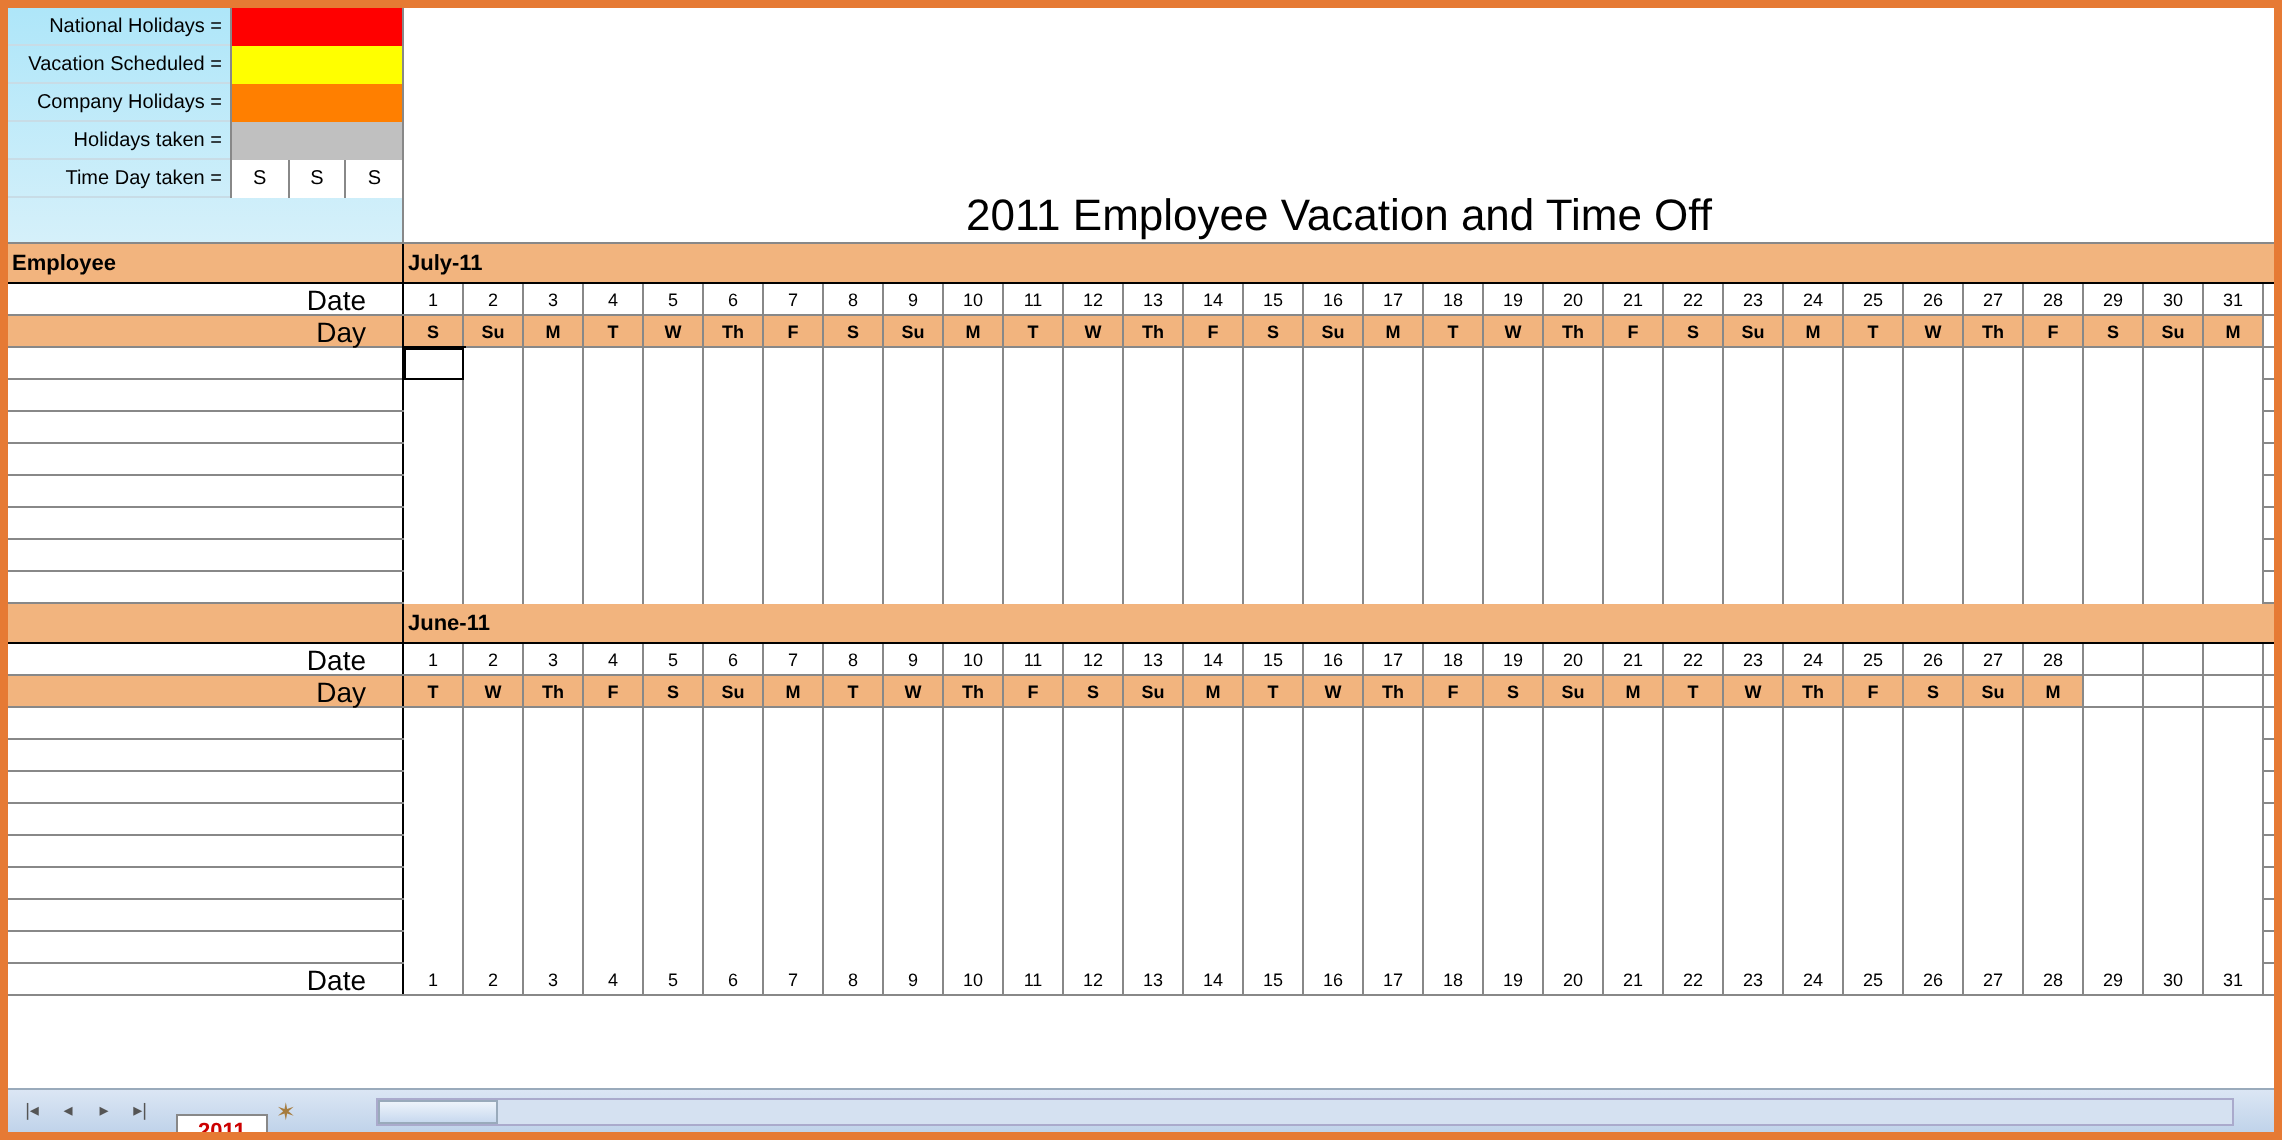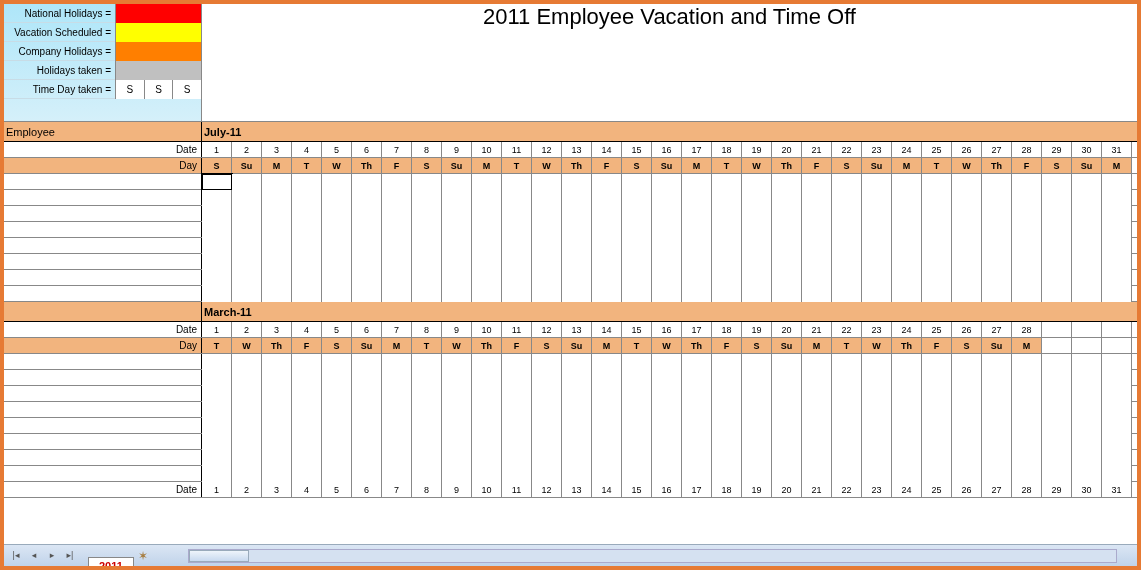--- a/index.html
+++ b/index.html
@@ -47,60 +47,60 @@
     flex: 1;
     border-right: 1px solid #888;
     text-align: center;
     font-size: 10px;
     line-height: 19px;
   }
   .swatch-cell:last-child { border-right: none; }
   .title-area {
     flex: 1;
     display: flex;
-    align-items: flex-start;
+    align-items: flex-end;
     justify-content: center;
   }
   .title {
     font-size: 22px;
     font-weight: normal;
     color: #000;
   }
   .grid-area {
     position: relative;
   }
   .month-header {
     display: flex;
     height: 20px;
     background: #f2b47e;
     border-bottom: 1px solid #000;
   }
   .emp-header {
     width: 198px;
-    font-weight: normal;
+    font-weight: bold;
     padding-left: 2px;
     line-height: 20px;
     border-right: 1px solid #000;
     background: #f2b47e;
   }
   .month-label {
     font-weight: bold;
     padding-left: 2px;
     line-height: 20px;
   }
   .sub-row {
     display: flex;
     height: 16px;
     border-bottom: 1px solid #888;
   }
   .sub-label {
     width: 198px;
     text-align: right;
-    padding-right: 4px;
-    font-size: 10px;
+    padding-right: 18px;
+    font-size: 14px;
     line-height: 16px;
     border-right: 1px solid #000;
     background: #fff;
   }
   .day-cells {
     display: flex;
     flex: 1;
   }
   .cell {
     width: 30px;
@@ -591,21 +591,21 @@
         <div class="dcell"></div>
         <div class="dcell"></div>
         <div class="dcell"></div>
         <div class="dcell"></div>
         <div class="dcell"></div>
         <div class="dcell"></div>
       </div>
     </div>
     <div class="month-header">
       <div class="emp-header"></div>
-      <div class="month-label">March-11</div>
+      <div class="month-label">June-11</div>
     </div>
     <div class="sub-row">
       <div class="sub-label">Date</div>
       <div class="day-cells">
         <div class="cell">1</div>
         <div class="cell">2</div>
         <div class="cell">3</div>
         <div class="cell">4</div>
         <div class="cell">5</div>
         <div class="cell">6</div>

